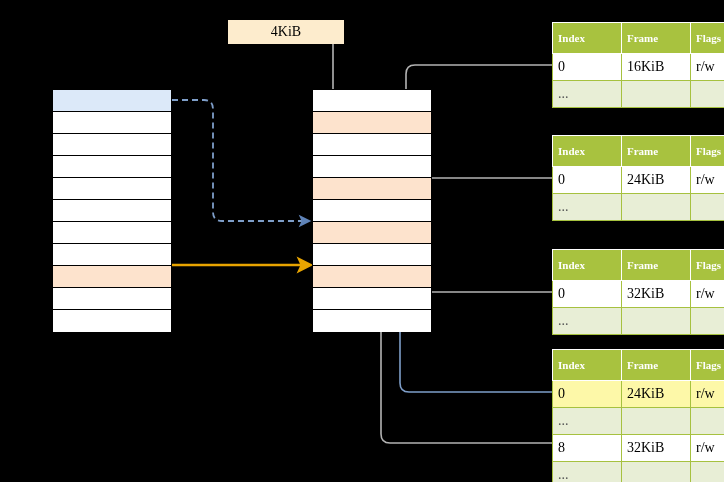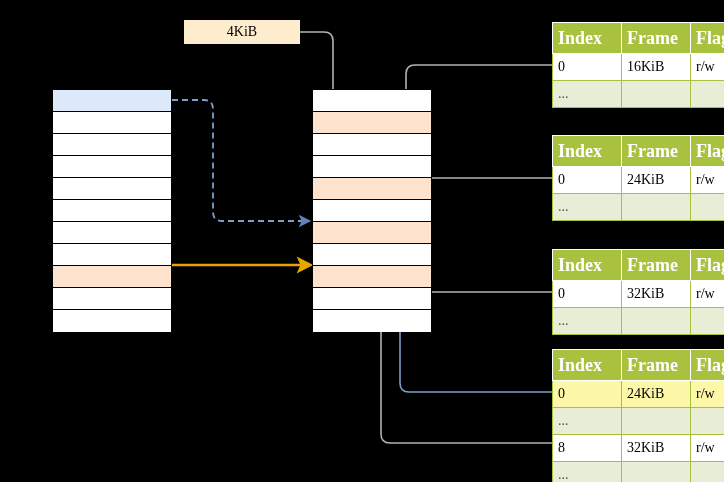--- a/index.html
+++ b/index.html
@@ -15,28 +15,28 @@
   
   .col{position:absolute;border:1.6px solid #000;box-sizing:border-box;background:#ffffff;}
   .cell{box-sizing:border-box;border-bottom:1.6px solid #000;background:#ffffff;height:22px;}
   .cell:last-child{border-bottom:none;}
   .cell.blue{background:#dce9f9;}
   .cell.peach{background:#fde3cd;}
 
   
   .label-box{
     position:absolute;background:#fdeccd;color:#000;
-    font-size:14px;line-height:24px;text-align:center;
+    font-size:14px;line-height:24px;text-align:center;margin-left:44px;
   }
 
   
   .ptable{position:absolute;border-collapse:collapse;table-layout:fixed;
           background:#ffffff;border:1.2px solid #a6c13f;}
   .ptable th{
-    background:#a8c23f;color:#ffffff;font-weight:bold;font-size:18px;
+    background:#a8c23f;color:#ffffff;font-weight:bold;font-size:11px;
     text-align:left;padding:2px 5px;height:26px;
     border:1.2px solid #ffffff;
   }
   .ptable td{
     font-size:14px;color:#000;text-align:left;padding:1px 5px;height:24px;
     border:1px solid #a6c13f;background:#ffffff;
   }
   .ptable tr.ellipsis td{background:#e8eed6;color:#555;}
   .hl{background:#fdf8a8 !important;}
   .c-index{width:58px;}

